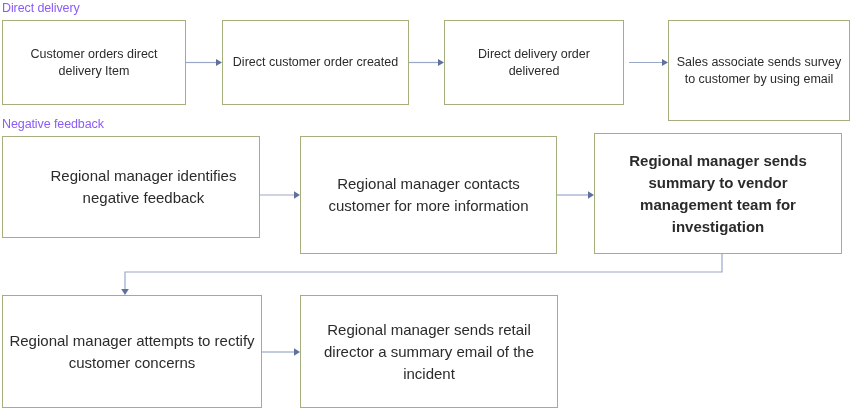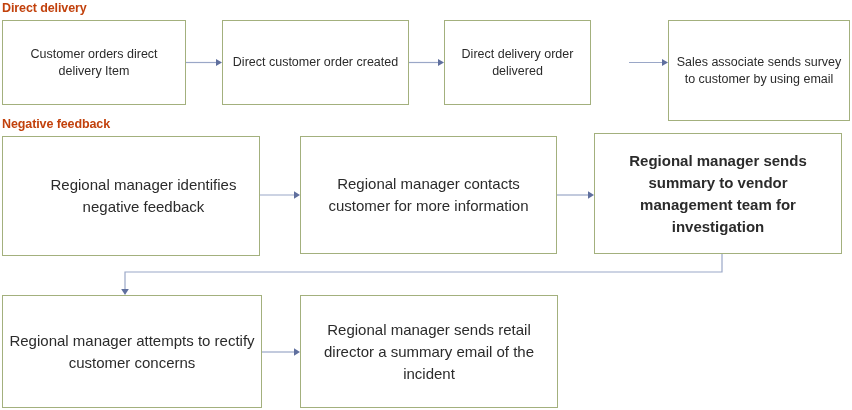--- a/index.html
+++ b/index.html
@@ -13,23 +13,23 @@
   }
   #canvas {
     position: relative;
     width: 852px;
     height: 410px;
     background: #ffffff;
     overflow: hidden;
   }
   .section-header {
     position: absolute;
-    font-weight: bold;
+    font-weight: normal;
     font-size: 12.5px;
-    color: #c2410c;
+    color: #8b5cf6;
     letter-spacing: -0.1px;
     white-space: nowrap;
     line-height: 14px;
   }
   .node {
     position: absolute;
     box-sizing: border-box;
     border: 1px solid #a3b07d;
     background: #ffffff;
     display: flex;
@@ -75,29 +75,29 @@
   <div class="section-header" style="left:2px; top:117px;">Negative feedback</div>
 
   <div class="node r1" style="left:2px; top:20px; width:184px; height:85px;">
     <span class="node-label">Customer orders direct delivery Item</span>
   </div>
 
   <div class="node r1" style="left:222px; top:20px; width:187px; height:85px;">
     <span class="node-label">Direct customer order created</span>
   </div>
 
-  <div class="node r1" style="left:444px; top:20px; width:147px; height:85px;align-items:center;">
+  <div class="node r1" style="left:444px; top:20px; width:180px; height:85px;align-items:center;">
     <span class="node-label">Direct delivery order delivered</span>
   </div>
 
   <div class="node r1" style="left:668px; top:20px; width:182px; height:101px;">
     <span class="node-label">Sales associate sends survey to customer by using email</span>
   </div>
 
-  <div class="node r2" style="left:2px; top:136px; width:258px; height:120px;padding-left:31px;">
+  <div class="node r2" style="left:2px; top:136px; width:258px; height:102px;padding-left:31px;">
     <span class="node-label">Regional manager identifies negative feedback</span>
   </div>
 
   <div class="node r2" style="left:300px; top:136px; width:257px; height:118px;">
     <span class="node-label">Regional manager contacts customer for more information</span>
   </div>
 
   <div class="node r2" style="left:594px; top:133px; width:248px; height:121px;font-weight:bold;">
     <span class="node-label">Regional manager sends summary to vendor management team for investigation</span>
   </div>

